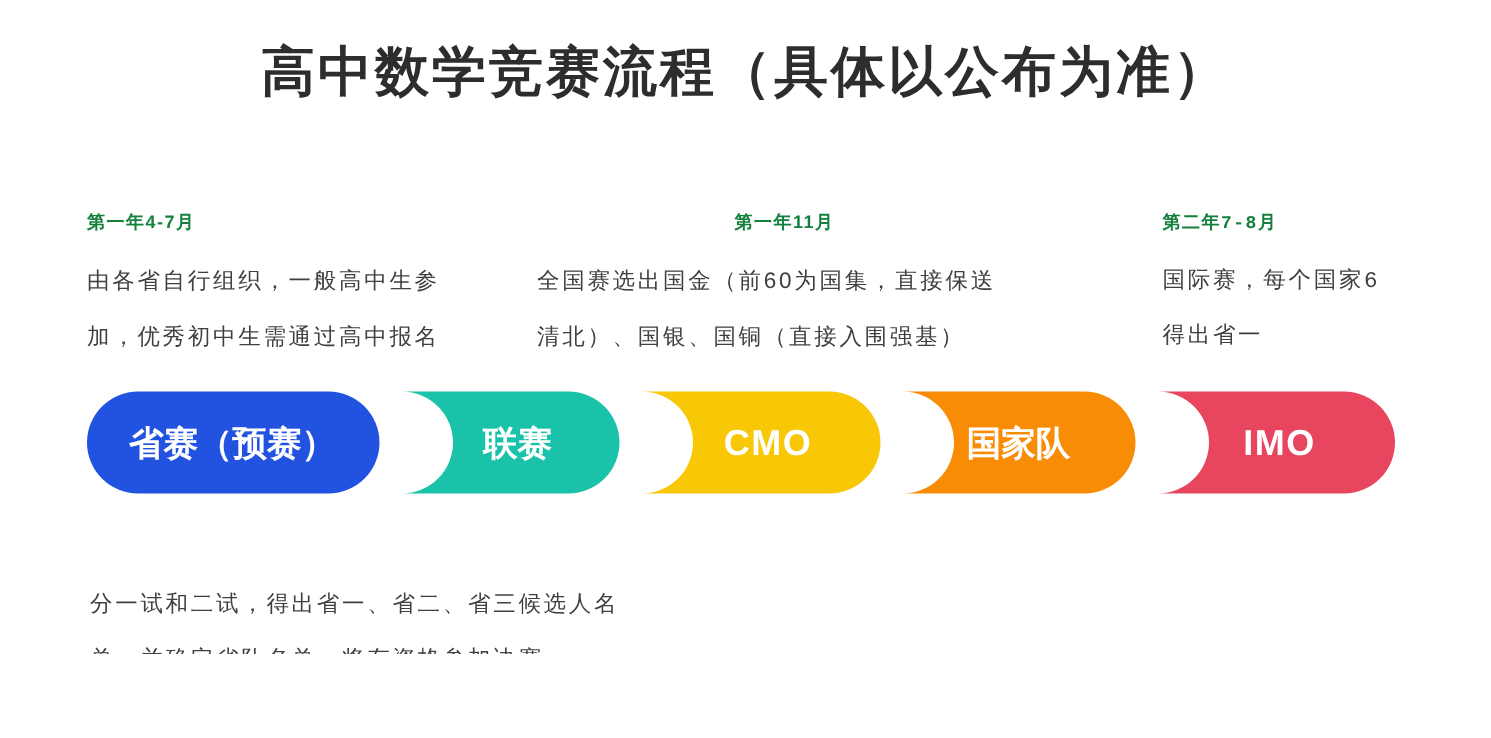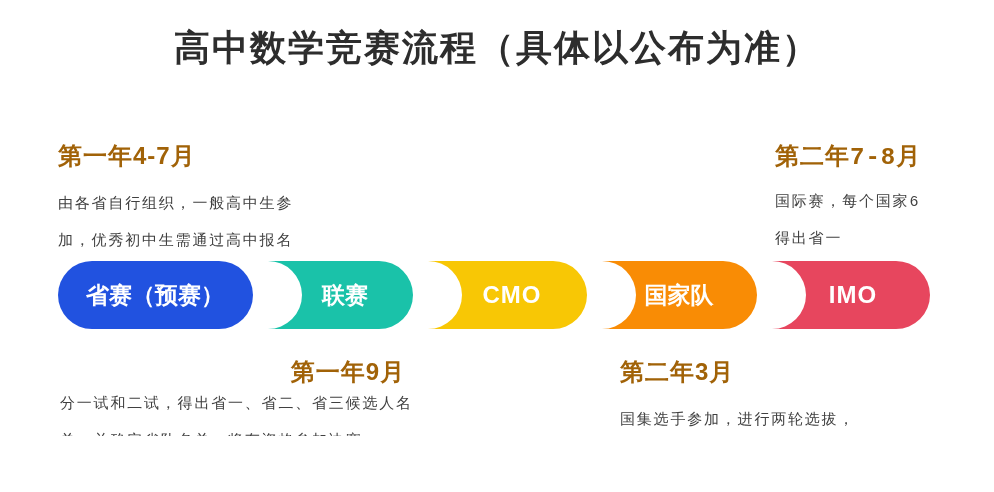--- a/index.html
+++ b/index.html
@@ -18,24 +18,24 @@
     width: 994px;
     margin: 0;
     text-align: center;
     font-size: 36px;
     font-weight: bold;
     letter-spacing: 2px;
     color: #2d2d2d;
   }
   .ann { position: absolute; }
   .ann-heading {
-    font-size: 24px;
+    font-size: 12px;
     font-weight: bold;
     letter-spacing: 1px;
-    color: #a16207;
+    color: #15803d;
   }
   .ann-body {
     margin-top: 12px;
     font-size: 15px;
     line-height: 37px;
     letter-spacing: 1.8px;
     color: #404040;
     white-space: pre-line;
   }
   .ann-tl { left: 58px;  top: 140px; width: 260px; }
@@ -67,20 +67,25 @@
 <div class="page">
 
   <h1 class="title">高中数学竞赛流程（具体以公布为准）</h1>
 
   <div class="ann ann-tl">
     <div class="ann-heading">第一年4-7月</div>
     <div class="ann-body">由各省自行组织，一般高中生参
 加，优秀初中生需通过高中报名</div>
   </div>
 
+  <div class="ann ann-tc">
+    <div class="ann-heading">第一年11月</div>
+    <div class="ann-body">全国赛选出国金（前60为国集，直接保送
+清北）、国银、国铜（直接入围强基）</div>
+  </div>
 
   <div class="ann ann-tr">
     <div class="ann-heading">第二年7-8月</div>
     <div class="ann-body">国际赛，每个国家6
 得出省一</div>
   </div>
 
   <svg class="flow-band" viewBox="0 255 994 85" aria-hidden="true">
     <path d="M 92 261 L 219 261 A 34 34 0 0 1 219 329 L 92 329 A 34 34 0 0 1 92 261 Z" fill="#2152e0"></path>
     <path d="M 268 261 A 34 34 0 0 1 268 329 L 379 329 A 34 34 0 0 0 379 261 Z" fill="#1ac2a9"></path>
@@ -88,23 +93,17 @@
     <path d="M 602 261 A 34 34 0 0 1 602 329 L 723 329 A 34 34 0 0 0 723 261 Z" fill="#f98c05"></path>
     <path d="M 772 261 A 34 34 0 0 1 772 329 L 896 329 A 34 34 0 0 0 896 261 Z" fill="#e7465e"></path>
 
     <text class="stage-label" x="155" y="303">省赛（预赛）</text>
     <text class="stage-label" x="345" y="303">联赛</text>
     <text class="stage-label stage-label-latin" x="512" y="303">CMO</text>
     <text class="stage-label" x="679" y="303">国家队</text>
     <text class="stage-label stage-label-latin" x="853" y="303">IMO</text>
   </svg>
 
-  <div class="ann ann-bl-heading ann-heading">第一年9月</div>
   <div class="ann ann-bl-body ann-body">分一试和二试，得出省一、省二、省三候选人名
 单，并确定省队名单，将有资格参加决赛。</div>
 
-  <div class="ann ann-br">
-    <div class="ann-heading">第二年3月</div>
-    <div class="ann-body">国集选手参加，进行两轮选拔，
-最终选出6人组成国家队参加IMO</div>
-  </div>
 
 </div>
 
 </body></html>

